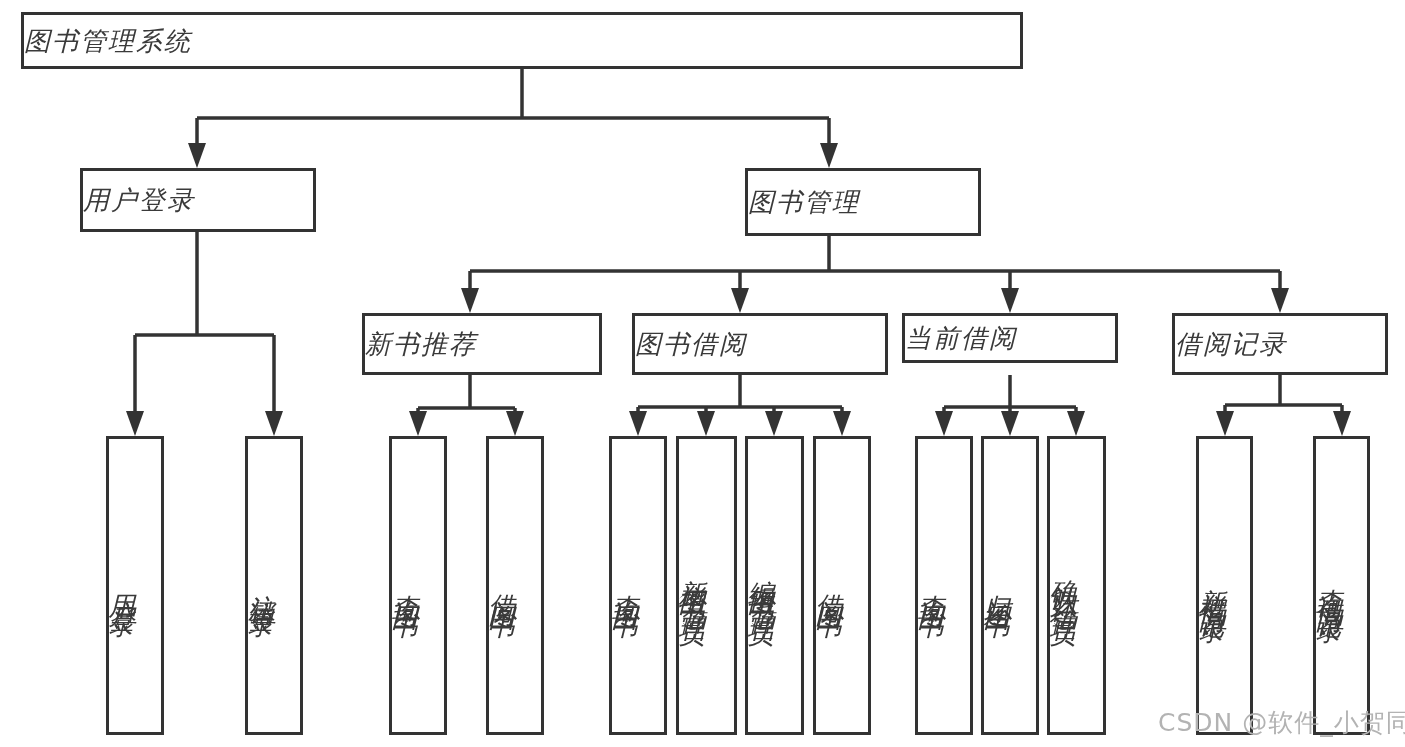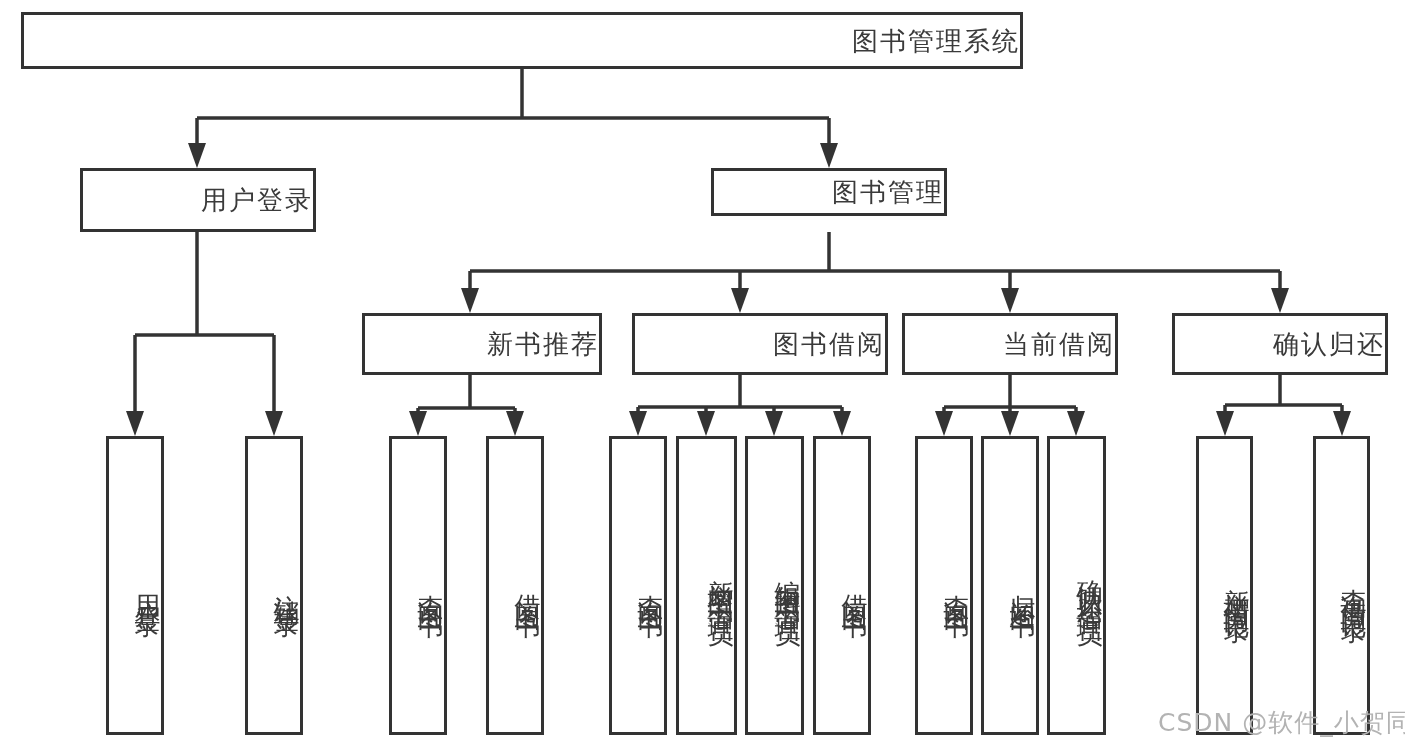--- a/index.html
+++ b/index.html
@@ -23,25 +23,26 @@
     height: 747px;
     pointer-events: none;
   }
   .node {
     position: absolute;
     box-sizing: border-box;
     border: 3px solid #333333;
     background: #ffffff;
     display: flex;
     align-items: center;
-    justify-content: flex-end;
+    justify-content: flex-start;
     color: #3a3a3a;
     font-size: 26px;
     line-height: 1;
     z-index: 2;
+    font-style: italic;
   }
   .node .lbl {
     letter-spacing: 2px;
     white-space: nowrap;
   }
   .node.v .lbl {
     writing-mode: vertical-rl;
     text-orientation: mixed;
     letter-spacing: 6px;
     white-space: normal;
@@ -132,35 +133,35 @@
     </g>
   </svg>
 
   <div class="node" style="left:21px; top:12px; width:1002px; height:57px;">
     <span class="lbl">图书管理系统</span>
   </div>
 
   <div class="node" style="left:80px; top:168px; width:236px; height:64px;">
     <span class="lbl">用户登录</span>
   </div>
-  <div class="node" style="left:711px; top:168px; width:236px; height:48px;padding-left:42px;">
+  <div class="node" style="left:745px; top:168px; width:236px; height:68px;">
     <span class="lbl">图书管理</span>
   </div>
 
   <div class="node" style="left:362px; top:313px; width:240px; height:62px;">
     <span class="lbl">新书推荐</span>
   </div>
   <div class="node" style="left:632px; top:313px; width:256px; height:62px;">
     <span class="lbl">图书借阅</span>
   </div>
-  <div class="node" style="left:902px; top:313px; width:216px; height:62px;">
+  <div class="node" style="left:902px; top:313px; width:216px; height:50px;">
     <span class="lbl">当前借阅</span>
   </div>
   <div class="node" style="left:1172px; top:313px; width:216px; height:62px;">
-    <span class="lbl">确认归还</span>
+    <span class="lbl">借阅记录</span>
   </div>
 
   <div class="node v" style="left:106px; top:436px; width:58px; height:299px;">
     <span class="lbl">用户登录</span>
   </div>
   <div class="node v" style="left:245px; top:436px; width:58px; height:299px;">
     <span class="lbl">注销登录</span>
   </div>
 
   <div class="node v" style="left:389px; top:436px; width:58px; height:299px;">

